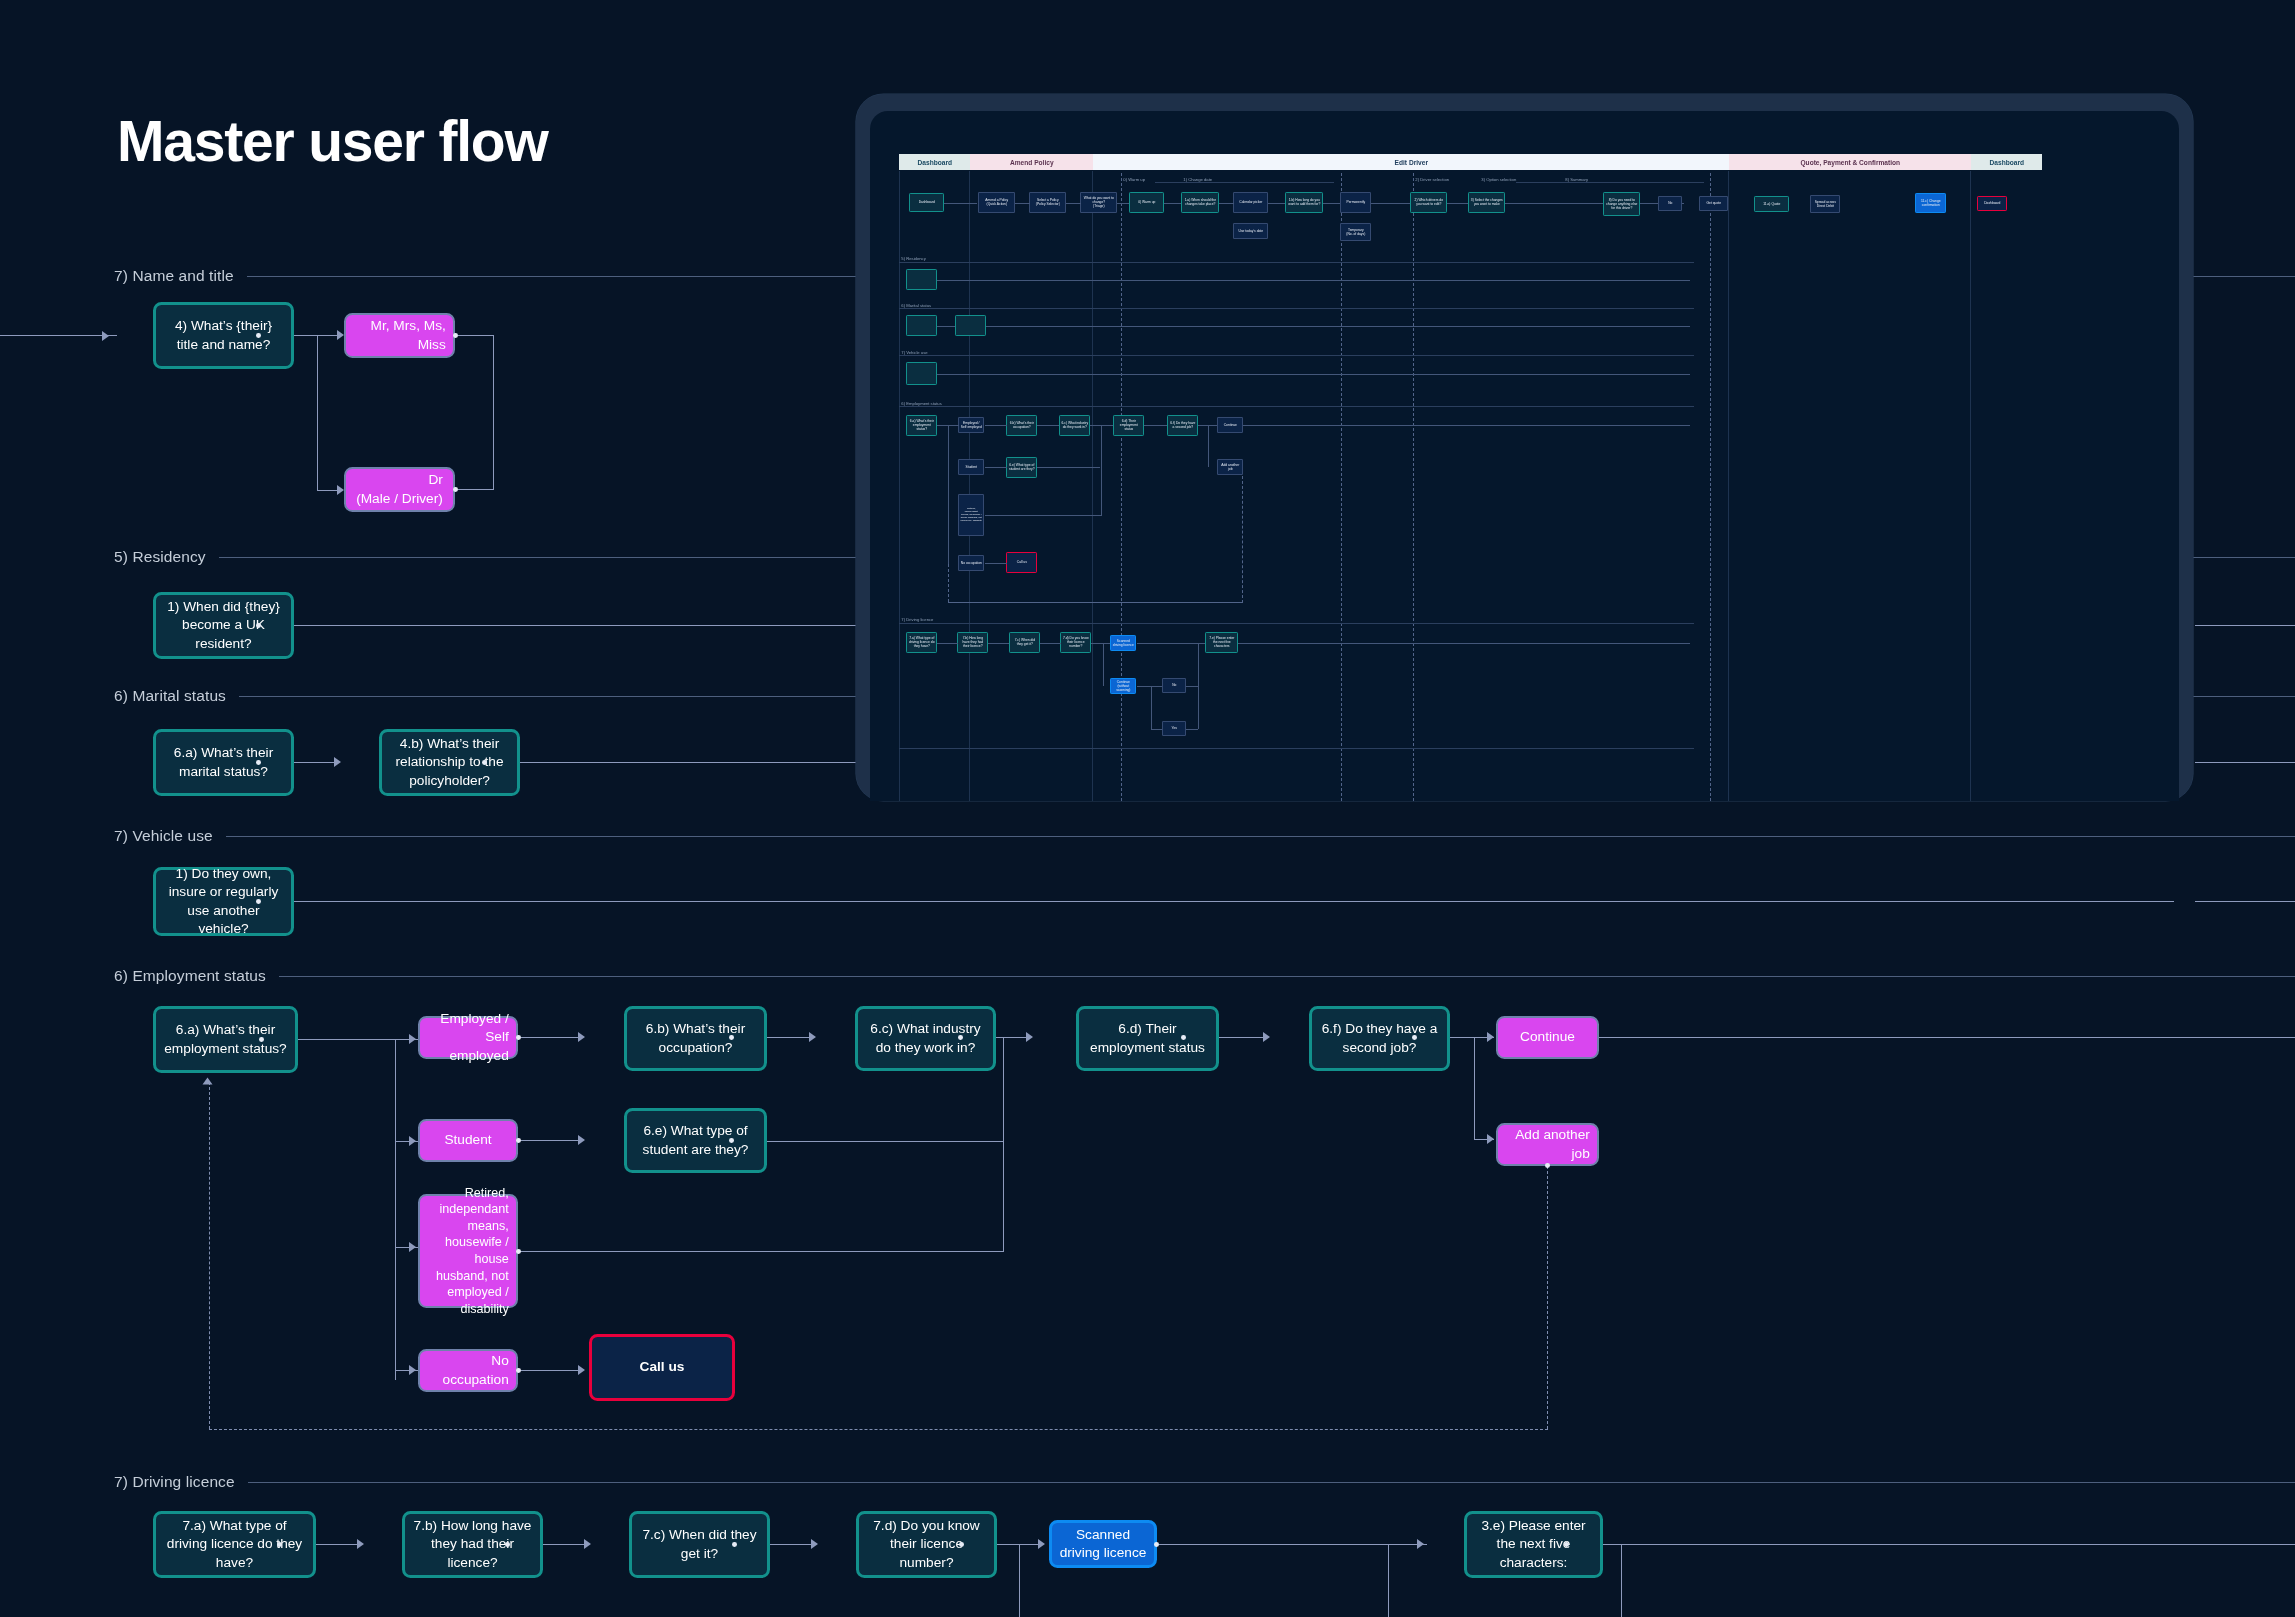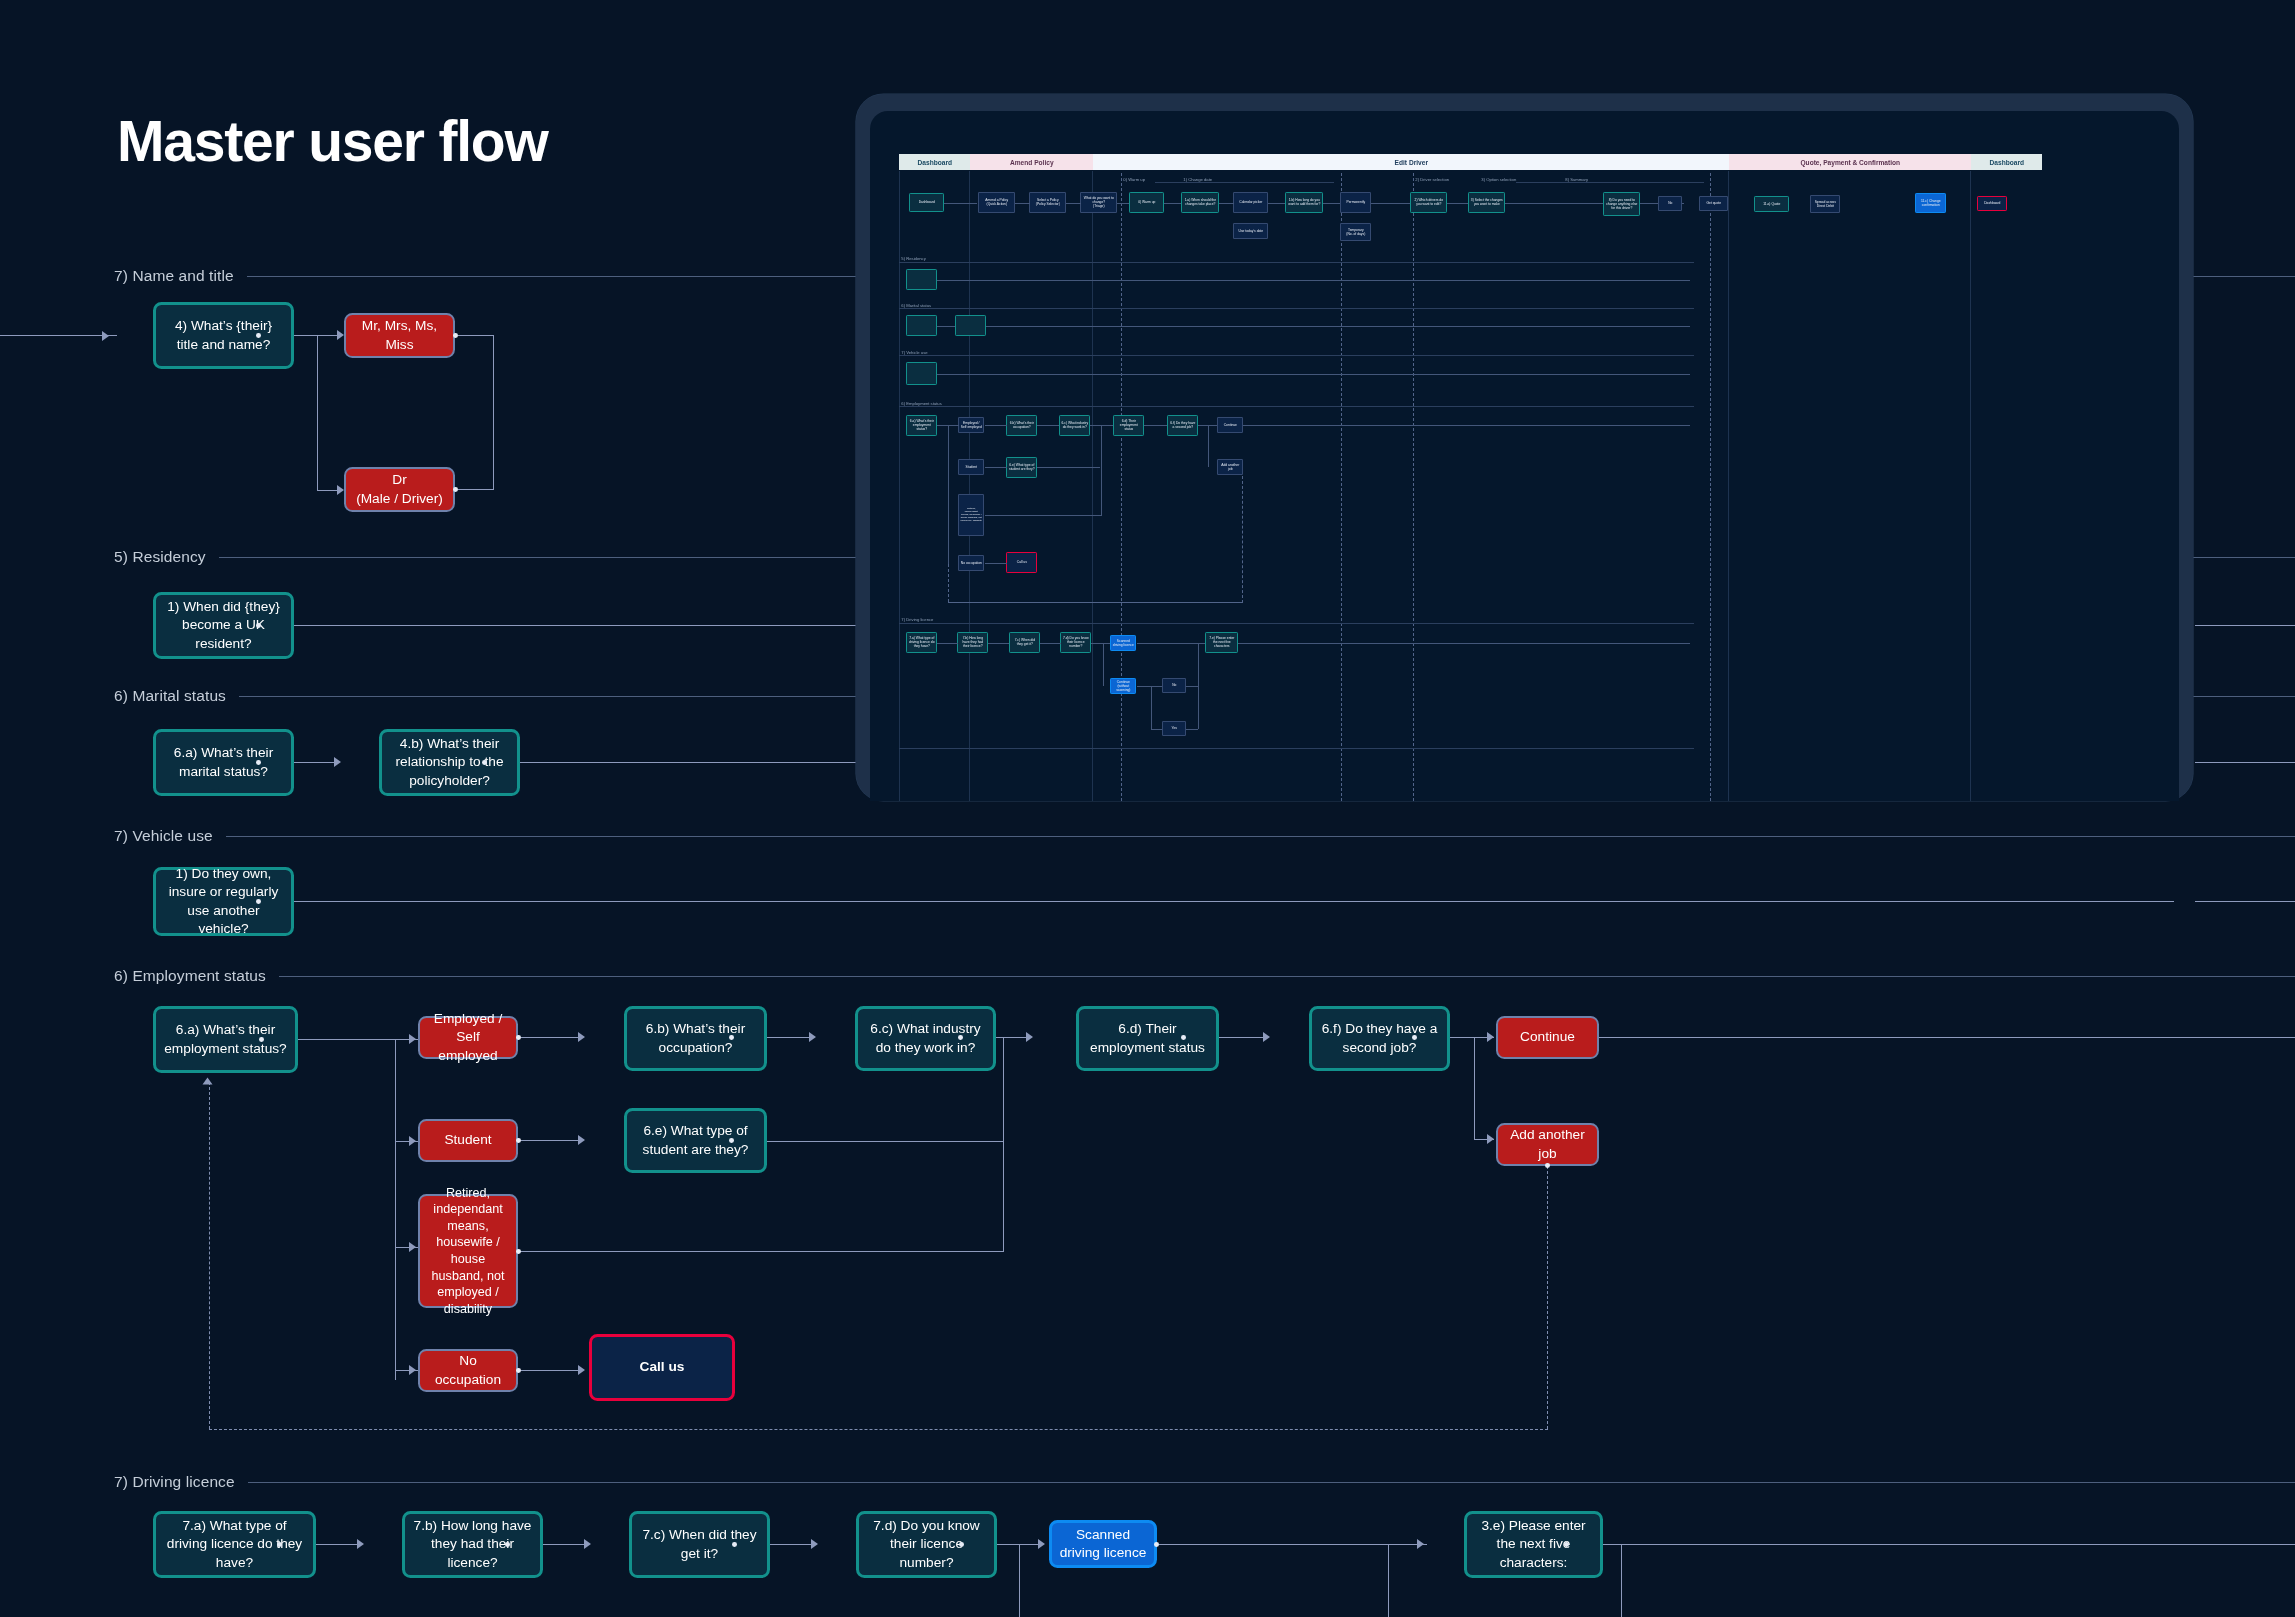--- a/index.html
+++ b/index.html
@@ -54,21 +54,21 @@
     display:flex;
     align-items:center;
     justify-content:center;
     text-align:center;
     font-size:13.7px;
     line-height:1.32;
     padding:4.8px 7.2px;
     z-index:5;
   }
   .node.teal   { background:#0a2e40; border:3px solid #12918c;margin-left:36px; }
-  .node.navy   { background:#b91c1c; border:2.4px solid #6f82ab; }
+  .node.navy   { background:#d946ef; border:2.4px solid #6f82ab;text-align:right; }
   .node.red    { background:#0b2347; border:3px solid #e8003c; font-weight:bold; }
   .node.blue   { background:#0b66d4; border:3px solid #0d8bf2; }
   .h-line { position:absolute; height:1.2px; background:#8e9bbd; z-index:2; }
   .v-line { position:absolute; width:1.2px; background:#8e9bbd; z-index:2; }
   .dot {
     position:absolute; width:4.8px; height:4.8px; border-radius:50%;
     background:#e7ecf6; z-index:6;
   }
   .arrow {
     position:absolute; z-index:6;

